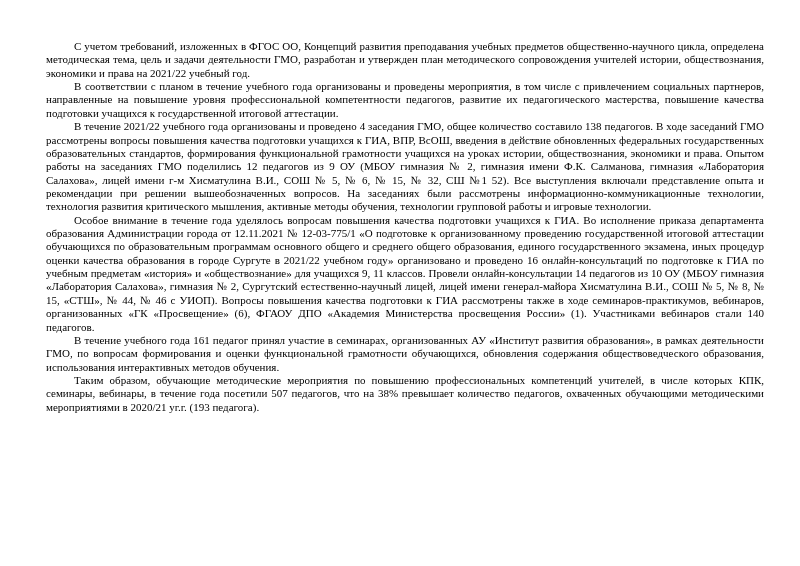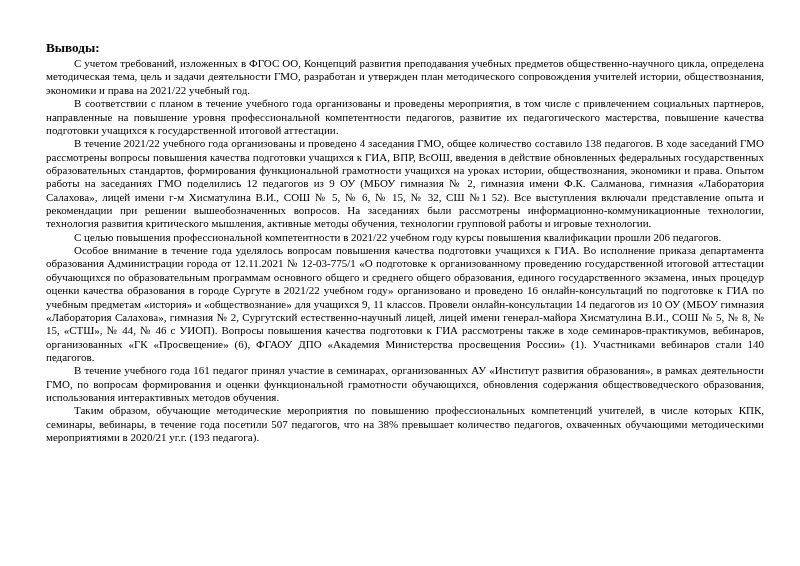--- a/index.html
+++ b/index.html
@@ -34,22 +34,20 @@
     text-align: justify;
     text-indent: 28px;
     text-justify: inter-word;
     hyphens: none;
   }
 </style>
 </head>
 <body>
 
 <div class="page">
-  <div class="doc-title">Выводы:</div>
   <p class="para">С учетом требований, изложенных в ФГОС ОО, Концепций развития преподавания учебных предметов общественно-научного цикла, определена методическая тема, цель и задачи деятельности ГМО, разработан и утвержден план методического сопровождения учителей истории, обществознания, экономики и права на 2021/22 учебный год.</p>
   <p class="para">В соответствии с планом в течение учебного года организованы и проведены мероприятия, в том числе с привлечением социальных партнеров, направленные на повышение уровня профессиональной компетентности педагогов, развитие их педагогического мастерства, повышение качества подготовки учащихся к государственной итоговой аттестации.</p>
   <p class="para">В течение 2021/22 учебного года организованы и проведено 4 заседания ГМО, общее количество составило 138 педагогов.  В ходе заседаний ГМО рассмотрены вопросы повышения качества подготовки учащихся к ГИА, ВПР, ВсОШ, введения в действие обновленных федеральных государственных образовательных стандартов, формирования функциональной грамотности учащихся  на уроках истории, обществознания, экономики и права.   Опытом работы на заседаниях ГМО поделились 12 педагогов из 9 ОУ (МБОУ гимназия № 2, гимназия имени Ф.К. Салманова, гимназия «Лаборатория Салахова», лицей имени г-м Хисматулина В.И., СОШ  № 5, № 6, № 15, № 32, СШ №1 52). Все выступления включали представление опыта и рекомендации при решении вышеобозначенных вопросов.  На заседаниях были рассмотрены информационно-коммуникационные технологии, технология развития критического мышления, активные методы обучения, технологии групповой работы и игровые технологии.</p>
-  <p class="para">С целью повышения профессиональной компетентности в 2021/22 учебном году курсы повышения квалификации прошли 206 педагогов.</p>
   <p class="para">Особое внимание в течение года уделялось вопросам повышения качества подготовки учащихся к ГИА.  Во исполнение приказа департамента образования Администрации города от 12.11.2021 № 12-03-775/1 «О подготовке к организованному проведению государственной итоговой аттестации обучающихся по образовательным программам основного общего и среднего общего образования, единого государственного экзамена, иных процедур оценки качества образования в городе Сургуте в 2021/22 учебном году» организовано и проведено 16 онлайн-консультаций по подготовке к ГИА по учебным предметам «история» и «обществознание» для учащихся 9, 11 классов.    Провели онлайн-консультации 14 педагогов из 10 ОУ (МБОУ гимназия «Лаборатория Салахова»,  гимназия № 2, Сургутский естественно-научный лицей, лицей имени генерал-майора Хисматулина В.И., СОШ  № 5, № 8, № 15, «СТШ», № 44, № 46 с УИОП). Вопросы повышения качества подготовки к ГИА рассмотрены также в ходе семинаров-практикумов, вебинаров, организованных «ГК «Просвещение» (6), ФГАОУ ДПО «Академия Министерства просвещения России» (1). Участниками вебинаров стали 140 педагогов.</p>
   <p class="para">В течение учебного года 161 педагог принял участие в семинарах, организованных  АУ «Институт развития образования», в рамках деятельности ГМО, по вопросам формирования и оценки функциональной грамотности обучающихся, обновления содержания обществоведческого образования, использования интерактивных методов обучения.</p>
   <p class="para">Таким образом, обучающие методические мероприятия по повышению профессиональных компетенций учителей, в числе которых КПК, семинары, вебинары, в течение года посетили 507 педагогов, что на 38% превышает количество педагогов, охваченных обучающими методическими мероприятиями в 2020/21 уг.г. (193 педагога).</p>
 
 </div>
 
 </body></html>

